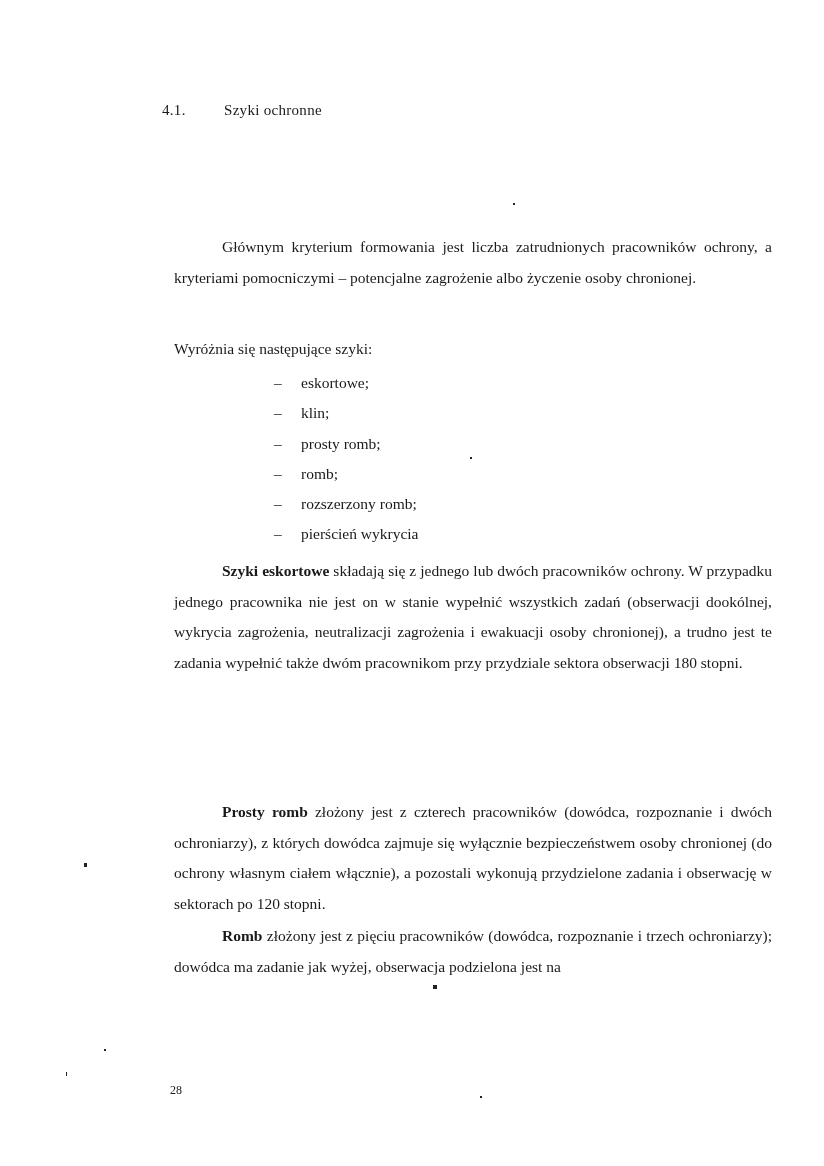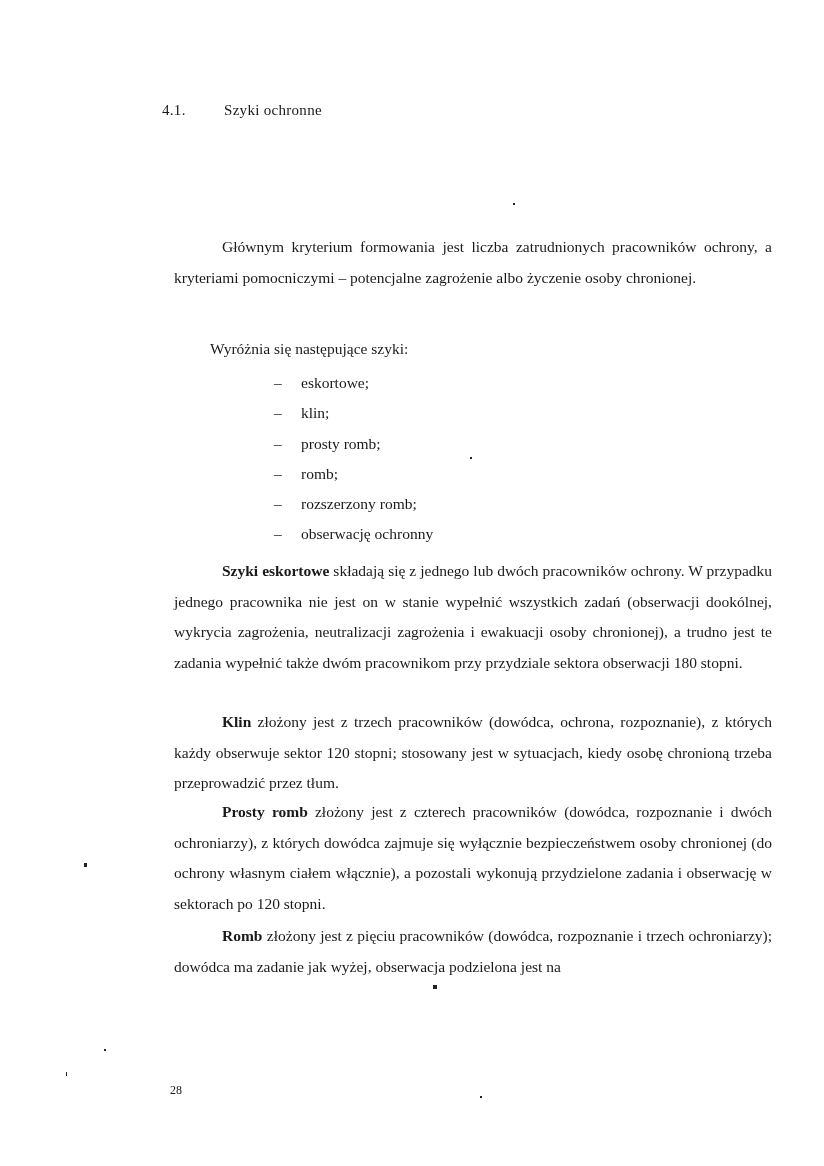--- a/index.html
+++ b/index.html
@@ -12,21 +12,21 @@
     .heading {
       position: absolute; left: 146px; top: 102px;
       font-size: 15px; letter-spacing: 0.3px;
     }
     .heading .num { display: inline-block; width: 62px; }
     .para {
       position: absolute; left: 158px; width: 598px;
       font-size: 15.5px; line-height: 30.5px; text-align: justify;
       text-indent: 48px;
     }
-    .para.noindent { text-indent: 0; margin-left: 36px; }
+    .para.noindent { text-indent: 0; }
     .para b { font-weight: bold; }
     .list {
       position: absolute; left: 258px; top: 368px; margin: 0; padding: 0;
       list-style: none; font-size: 15.5px; line-height: 30.3px;
     }
     .list li { display: flex; }
     .list .dash { width: 27px; display: inline-block; }
     .pagenum { position: absolute; left: 154px; top: 1083px; font-size: 12px; text-align: center; }
     .speck { position: absolute; background: #222; }
   </style>
@@ -60,27 +60,26 @@
     <li>
         <span class="dash">–</span>
         <span>romb;</span>
       </li>
     <li>
         <span class="dash">–</span>
         <span>rozszerzony romb;</span>
       </li>
     <li>
         <span class="dash">–</span>
-        <span>obserwację ochronny</span>
+        <span>pierścień wykrycia</span>
       </li>
   </ul>
 
   <div class="para" style="top:556px;"><b>Szyki eskortowe</b><span> składają się z jednego lub dwóch pracowników ochrony. W przypadku jednego pracownika nie jest on w stanie wypełnić wszystkich zadań (obserwacji dookólnej, wykrycia zagrożenia, neutralizacji zagrożenia i ewakuacji osoby chronionej), a trudno jest te zadania wypełnić także dwóm pracownikom przy przydziale sektora obserwacji 180 stopni.</span></div>
 
-  <div class="para" style="top:707px;"><b>Klin</b><span> złożony jest z trzech pracowników (dowódca, ochrona, rozpoznanie), z których każdy obserwuje sektor 120 stopni; stosowany jest w sytuacjach, kiedy osobę chronioną trzeba przeprowadzić przez tłum.</span></div>
 
   <div class="para" style="top:797px;"><b>Prosty romb</b><span> złożony jest z czterech pracowników (dowódca, rozpoznanie i dwóch ochroniarzy), z których dowódca zajmuje się wyłącznie bezpieczeństwem osoby chronionej (do ochrony własnym ciałem włącznie), a pozostali wykonują przydzielone zadania i obserwację w sektorach po 120 stopni.</span></div>
 
   <div class="para" style="top:921px;"><b>Romb</b><span> złożony jest z pięciu pracowników (dowódca, rozpoznanie i trzech ochroniarzy); dowódca ma zadanie jak wyżej, obserwacja podzielona jest na</span></div>
 
   <div class="pagenum">28</div>
 
   <div class="speck" style="left:68px;top:863px;width:3px;height:4px;"></div>
   <div class="speck" style="left:88px;top:1049px;width:2px;height:2px;"></div>
   <div class="speck" style="left:50px;top:1072px;width:1px;height:4px;"></div>

